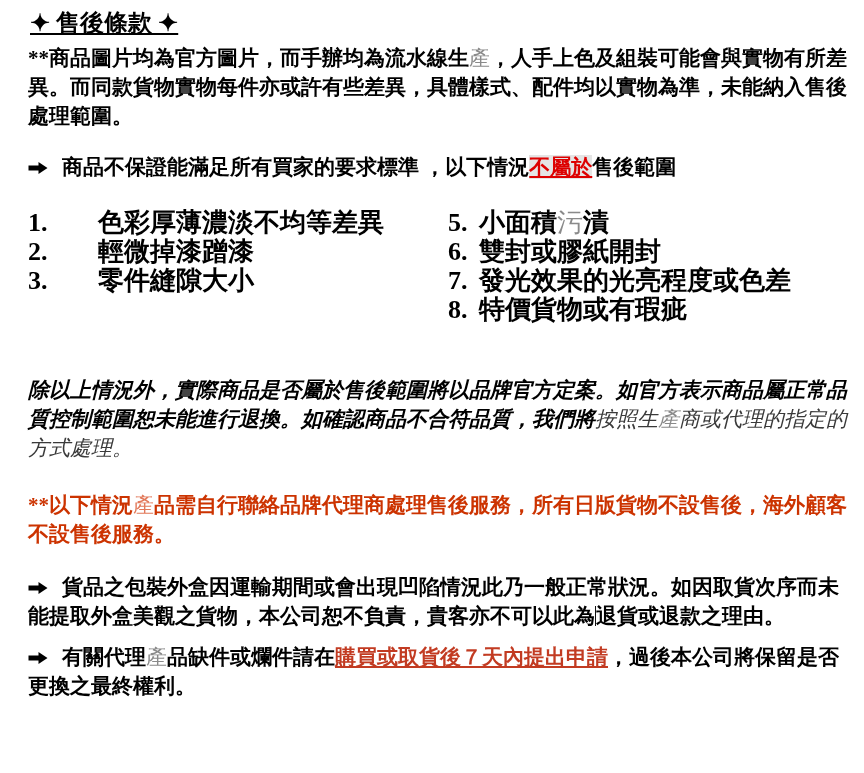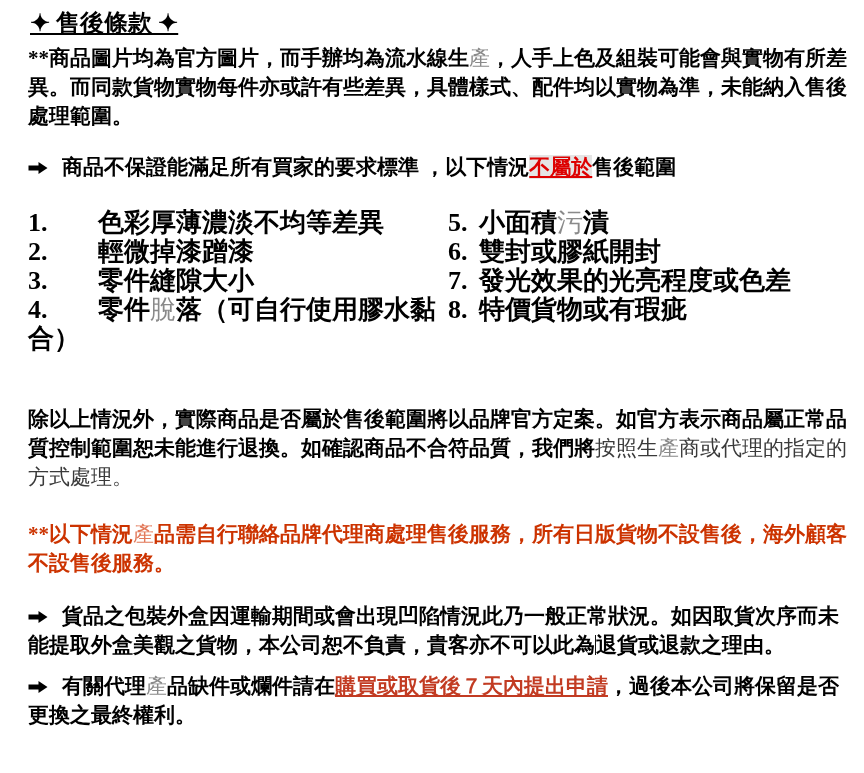--- a/index.html
+++ b/index.html
@@ -12,21 +12,21 @@
 
   .title{
     font-size:24px;font-weight:700;line-height:30px;
     text-decoration:underline;margin:0 0 6px 2px;
   }
 
   p{margin:0;font-size:21px;font-weight:700;line-height:29px;color:#000;}
 
   .mb-intro{margin-bottom:22px;}
   .mb-policy{margin-bottom:26px;}
-  .mb-official{margin-bottom:28px;}
+  .mb-official{margin-bottom:28px;font-style:italic;}
   .mb-brand{margin-bottom:24px;}
   .mb-factory{margin-bottom:26px;}
   .mb-packaging{margin-bottom:12px;}
   .mb-missing{margin-bottom:26px;}
 
   .arrow{width:21px;height:14px;display:inline-block;vertical-align:-1px;margin-right:13px;}
 
   
   .list{display:flex;margin-bottom:52px;}
   .col-left{width:420px;flex:0 0 420px;}
@@ -60,21 +60,20 @@
 
   <p class="mb-policy"><svg class="arrow" viewBox="0 0 20 14" xmlns="http://www.w3.org/2000/svg">
         <path d="M0 4.5 H10 V1 L19 7 L10 13 V9.5 H0 Z" fill="#000"></path>
       </svg><span><span class="seg">商品不保證能滿足所有買家的要求標準 ，以下情況</span></span><span class="hl"><span class="seg">不屬於</span></span><span><span class="seg">售後範圍</span></span></p>
 
   <div class="list">
     <div class="col-left">
       <div class="row"><span class="num">1.</span><span><span class="seg">色彩厚薄濃淡不均等差異</span></span></div>
       <div class="row"><span class="num">2.</span><span><span class="seg">輕微掉漆蹭漆</span></span></div>
       <div class="row"><span class="num">3.</span><span><span class="seg">零件縫隙大小</span></span></div>
-      <div class="row"><span class="num">4.</span><span><span class="seg">零件</span><span class="seg sub">脫</span><span class="seg">落（可自行使用膠水黏合）</span></span></div>
     </div>
     <div class="col-right">
       <div class="row"><span class="num">5.</span><span><span class="seg">小面積</span><span class="seg sub">污</span><span class="seg">漬</span></span></div>
       <div class="row"><span class="num">6.</span><span><span class="seg">雙封或膠紙開封</span></span></div>
       <div class="row"><span class="num">7.</span><span><span class="seg">發光效果的光亮程度或色差</span></span></div>
       <div class="row"><span class="num">8.</span><span><span class="seg">特價貨物或有瑕疵</span></span></div>
     </div>
   </div>
 
   <p class="mb-official"><span class="seg">除以上情況外，實際商品是否屬於售後範圍將以品牌官方定案。如官方表示商品屬正常品質控制範圍恕未能進行退換。如確認商品不合符品質，我們將</span><span class="seg alt">按照生</span><span class="seg sub">產</span><span class="seg alt">商或代理的指定的方式處理。</span></p>

